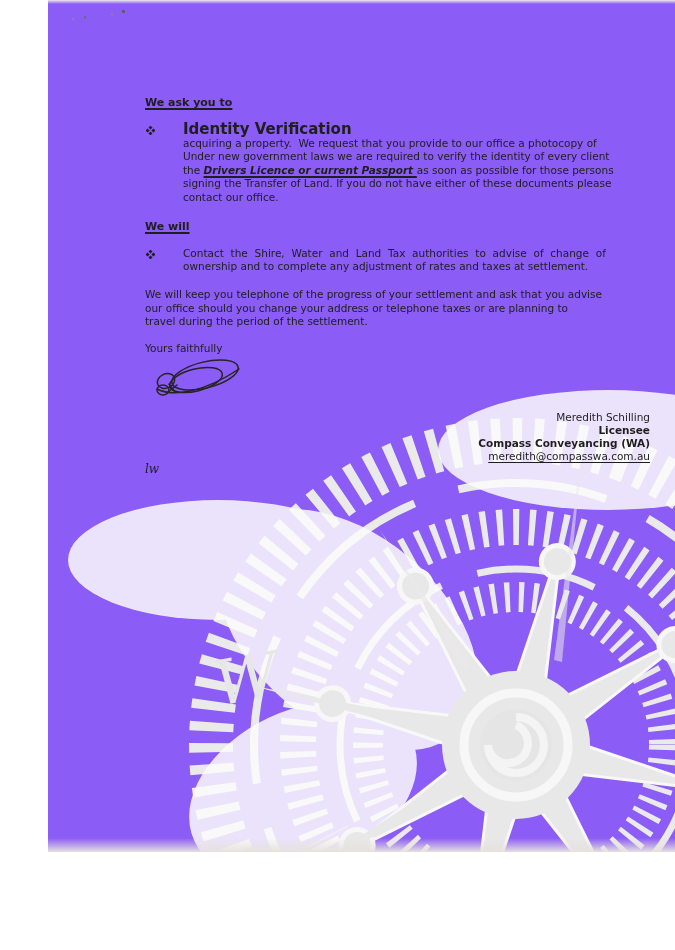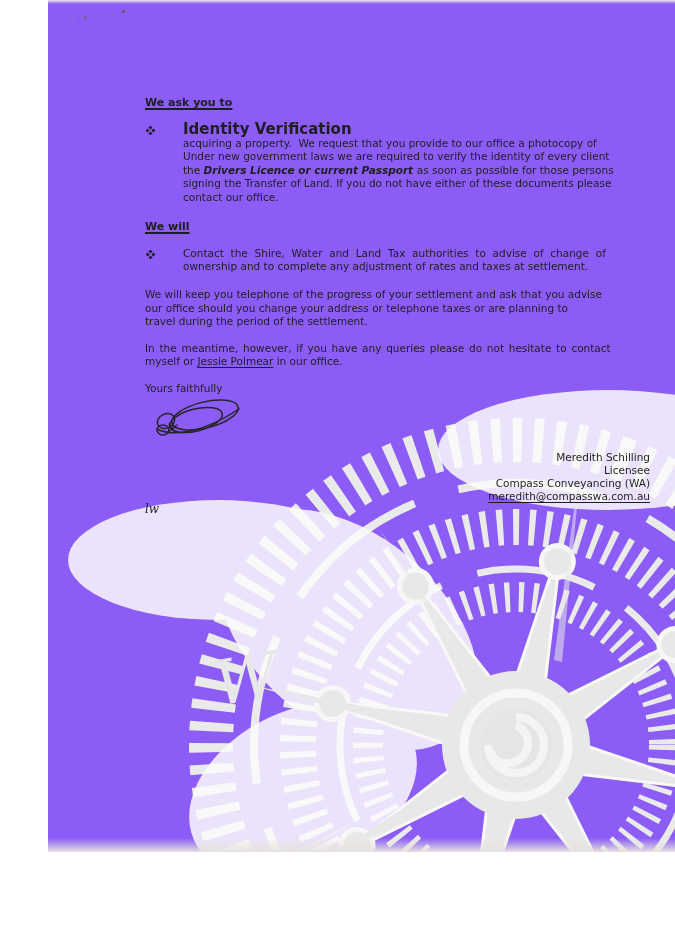--- a/index.html
+++ b/index.html
@@ -22,34 +22,34 @@
     background:linear-gradient(to left,#e9e6e3,rgba(253,252,252,0));}
   .speck{position:absolute;background:#8d8888;border-radius:1px;}
   
   .letter{position:absolute;left:97px;top:96px;width:505px;font-size:10.5px;line-height:13.6px;}
   .ln{white-space:pre;height:13.6px;line-height:13.6px;}
   .heading{font-size:11px;font-weight:bold;text-decoration:underline;
     text-decoration-thickness:1.5px;text-underline-offset:2px;height:13.6px;line-height:13.6px;}
   .bullet-row{position:relative;padding-left:38px;}
   .bullet-ico{position:absolute;left:1px;top:3px;}
   .item-title{font-size:15px;font-weight:bold;height:13.6px;line-height:13.6px;}
-  .emph{font-weight:bold;font-style:italic;
+  .emph{font-weight:bold;font-style:italic;text-decoration:underline;
     text-decoration-thickness:1.5px;text-underline-offset:2px;}
   .u{text-decoration:underline;text-underline-offset:1.5px;}
   .just-a{word-spacing:3.4px;}
   .just-b{word-spacing:1.4px;}
   .mt-h{margin-top:15px;}
   .mt-b{margin-top:13.4px;}
   .mt-p{margin-top:14.3px;}
   .mt-q{margin-top:13px;}
   .mt-c{margin-top:13.3px;}
   .sig-svg{display:block;margin:3px 0 0 8px;}
   .sig-block{margin-top:6px;}
   .sig-block .ln{height:13px;line-height:13px;text-align:right;}
-  .bold{font-weight:normal;}
+  .bold{font-weight:bold;}
   .typist{font-family:"DejaVu Serif","Liberation Serif",serif;
     font-style:italic;font-size:12px;height:12px;line-height:12px;}
 </style>
 </head>
 <body>
 
 <div class="page">
 
   <svg class="wm-svg" width="675" height="950" viewBox="0 0 675 950" aria-hidden="true">
     <g fill="none" stroke="#ebeaea">
@@ -173,24 +173,20 @@
       <div class="ln just-a">Contact the Shire, Water and Land Tax authorities to advise of change of</div>
       <div class="ln">ownership and to complete any adjustment of rates and taxes at settlement.</div>
     </div>
 
     <div class="mt-p">
       <div class="ln">We will keep you telephone of the progress of your settlement and ask that you advise</div>
       <div class="ln">our office should you change your address or telephone taxes or are planning to</div>
       <div class="ln">travel during the period of the settlement.</div>
     </div>
 
-    <div class="mt-q">
-      <div class="ln just-b">In the meantime, however, if you have any queries please do not hesitate to contact</div>
-      <div class="ln"><span>myself or </span><span class="u">Jessie Polmear</span><span> in our office.</span></div>
-    </div>
 
     <div class="ln mt-c">Yours faithfully</div>
 
     <svg class="sig-svg" width="100" height="46" viewBox="0 0 100 46" aria-hidden="true">
       <g fill="none" stroke="#262424" stroke-width="1.5" stroke-linecap="round">
         <ellipse cx="52" cy="16" rx="34" ry="13" transform="rotate(-14 52 16)"></ellipse>
         <ellipse cx="43" cy="21" rx="27" ry="11" transform="rotate(-14 43 21)"></ellipse>
         <ellipse cx="13" cy="22" rx="9" ry="7" transform="rotate(-25 13 22)"></ellipse>
         <ellipse cx="10" cy="31" rx="6" ry="5"></ellipse>
         <path d="M14 34 L24 26 M16 25 L22 33"></path>

